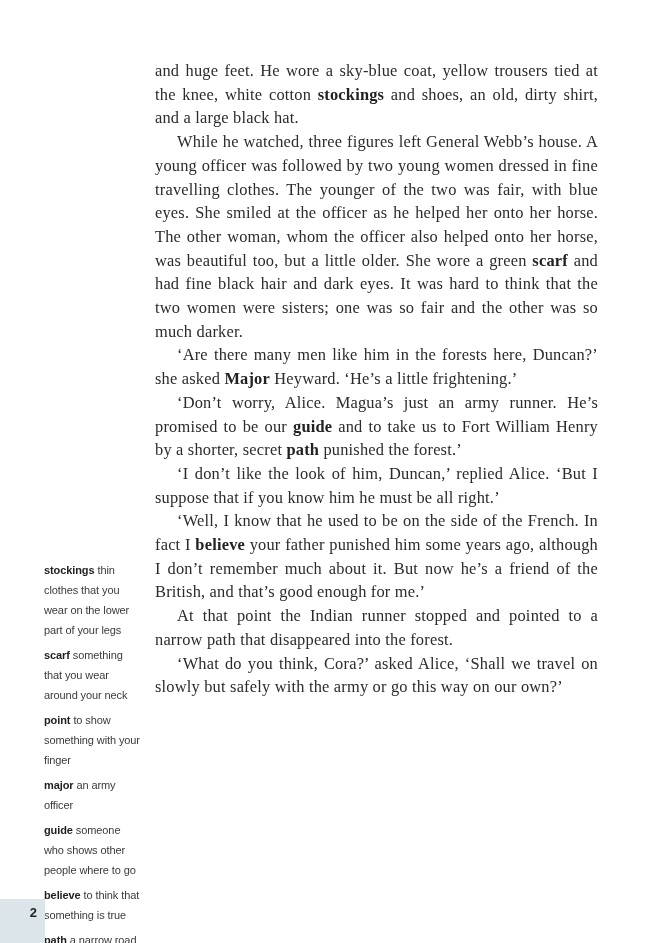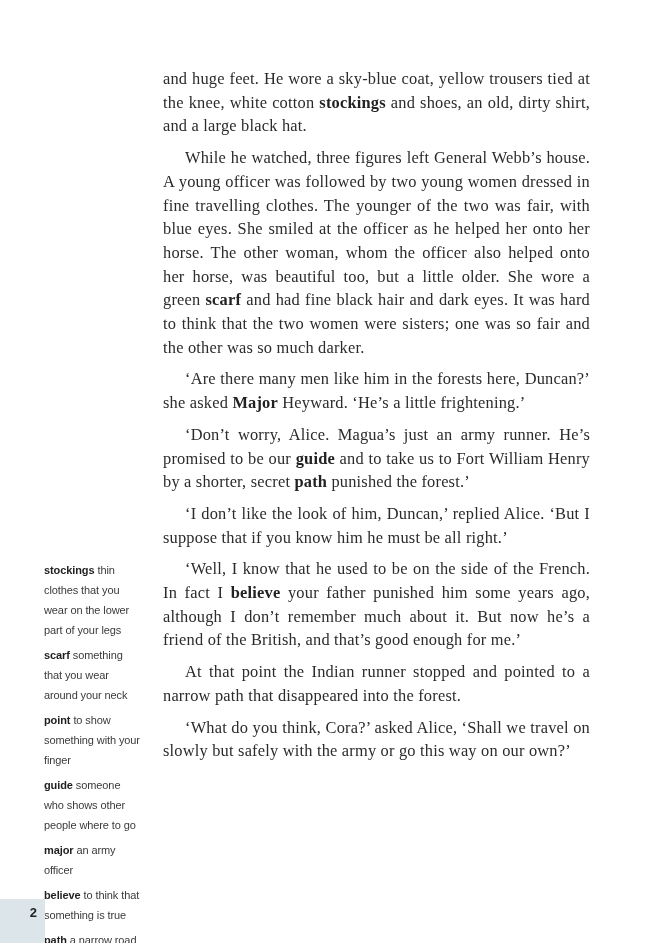--- a/index.html
+++ b/index.html
@@ -21,21 +21,21 @@
     position: absolute;
     left: 155px;
     top: 59px;
     width: 443px;
     font-size: 16.4px;
     line-height: 23.7px;
     color: #2b2b2b;
     text-align: justify;
     letter-spacing: 0.2px;
   }
-  .body-text p { margin: 8px; }
+  .body-text p { margin: 0; }
   .body-text p.indent { text-indent: 22px; }
   .body-text b { font-weight: bold; color: #222; }
   
   .glossary {
     position: absolute;
     left: 44px;
     top: 560px;
     width: 97px;
     font-family: "Liberation Sans", sans-serif;
     font-size: 11px;
@@ -76,22 +76,22 @@
       <p class="para indent"><span>‘I don’t like the look of him, Duncan,’ replied Alice. ‘But I suppose that if you know him he must be all right.’</span></p>
       <p class="para indent"><span>‘Well, I know that he used to be on the side of the French. In fact I </span><b>believe</b><span> your father punished him some years ago, although I don’t remember much about it. But now he’s a friend of the British, and that’s good enough for me.’</span></p>
       <p class="para indent"><span>At that point the Indian runner stopped and pointed to a narrow path that disappeared into the forest.</span></p>
       <p class="para indent"><span>‘What do you think, Cora?’ asked Alice, ‘Shall we travel on slowly but safely with the army or go this way on our own?’</span></p>
     </main>
 
   <aside class="glossary">
       <div class="gloss-entry"><b class="gloss-term">stockings</b><span class="gloss-def">thin clothes that you wear on the lower part of your legs</span></div>
       <div class="gloss-entry"><b class="gloss-term">scarf</b><span class="gloss-def">something that you wear around your neck</span></div>
       <div class="gloss-entry"><b class="gloss-term">point</b><span class="gloss-def">to show something with your finger</span></div>
+      <div class="gloss-entry"><b class="gloss-term">major</b><span class="gloss-def">an army officer</span></div>
       <div class="gloss-entry"><b class="gloss-term">guide</b><span class="gloss-def">someone who shows other people where to go</span></div>
-      <div class="gloss-entry"><b class="gloss-term">major</b><span class="gloss-def">an army officer</span></div>
       <div class="gloss-entry"><b class="gloss-term">believe</b><span class="gloss-def">to think that something is true</span></div>
       <div class="gloss-entry"><b class="gloss-term">path</b><span class="gloss-def">a narrow road for people to walk on</span></div>
     </aside>
 
   <div class="page-number-box">
     <span class="page-number">2</span>
   </div>
 
 </div>
 

